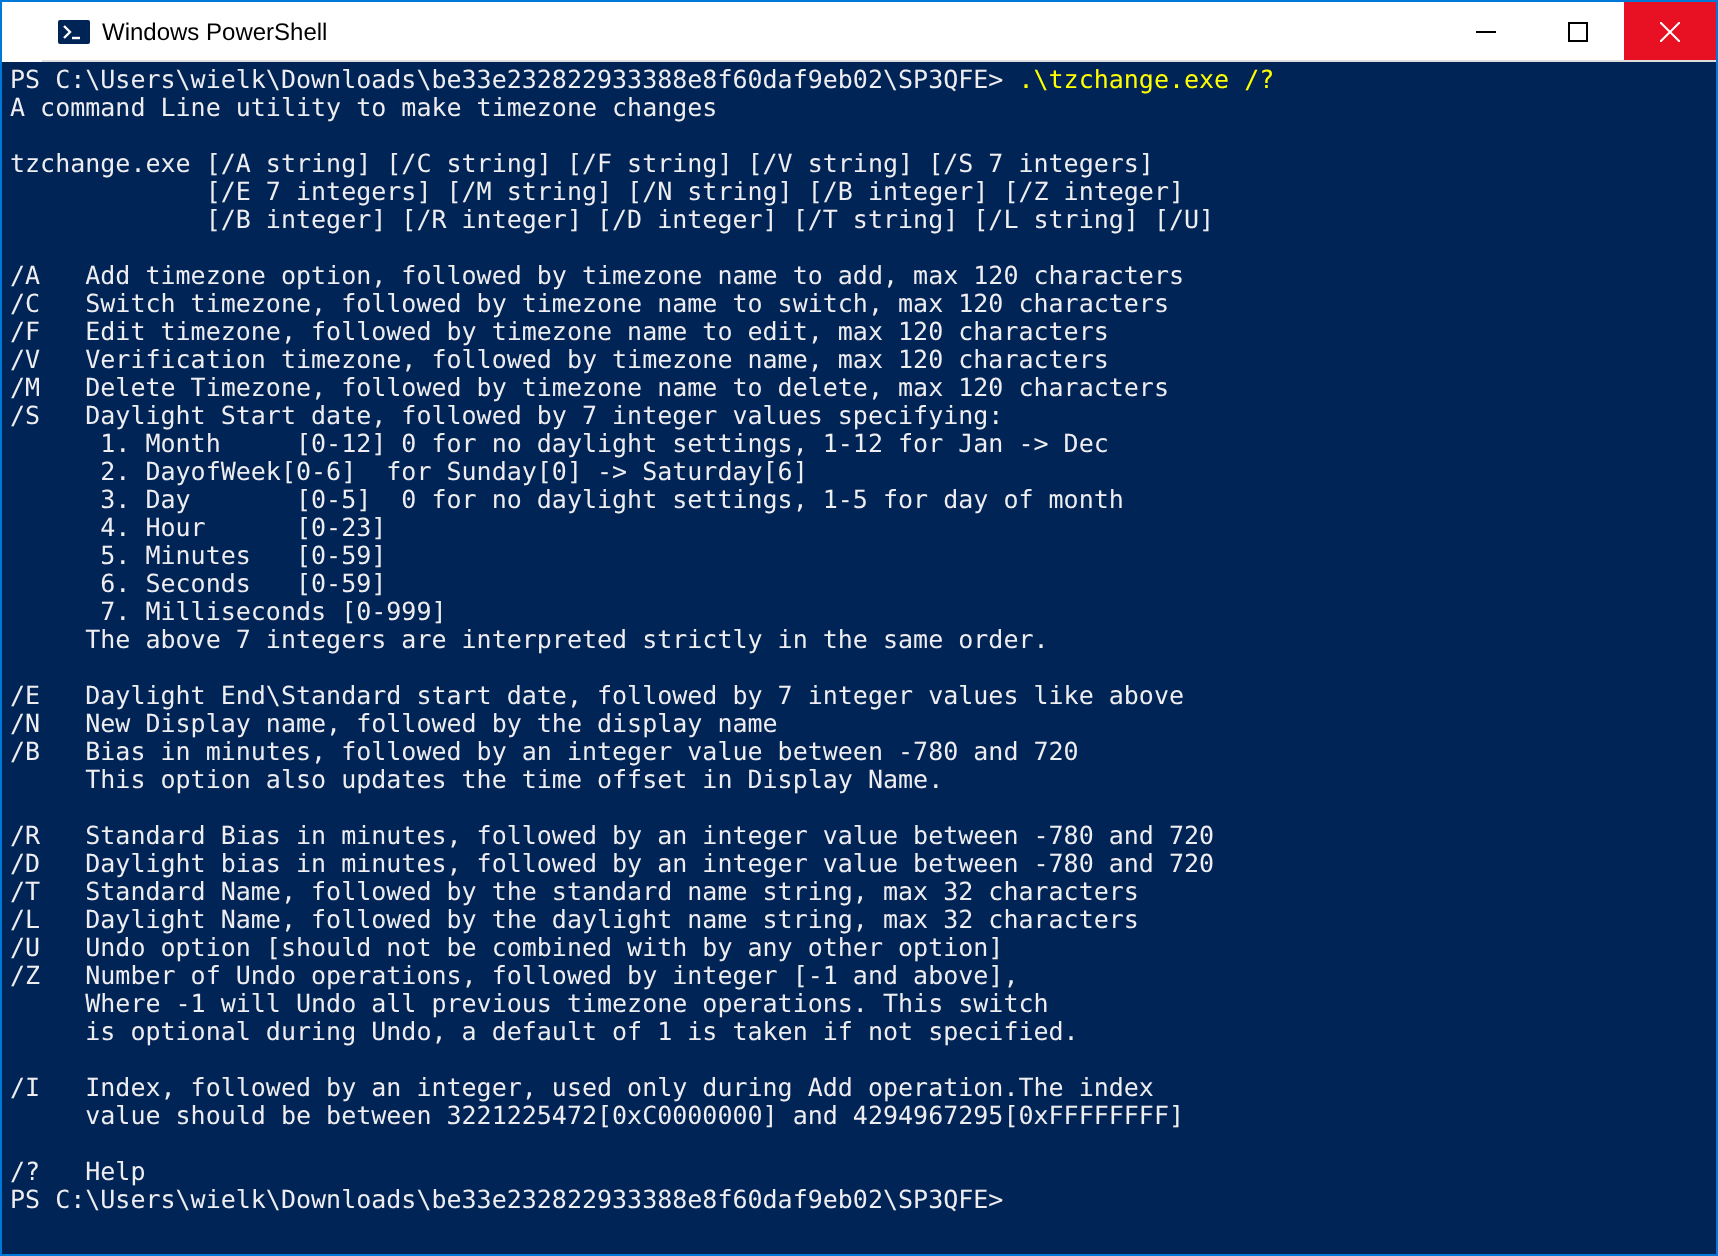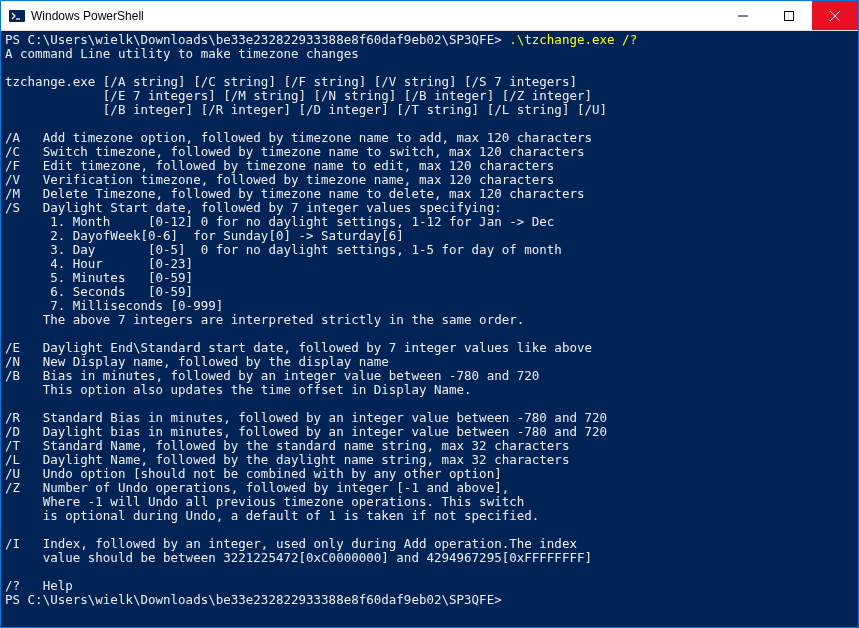--- a/index.html
+++ b/index.html
@@ -22,20 +22,21 @@
       display: flex;
       flex-direction: column;
     }
     .titlebar {
       height: 30px;
       background: #fff;
       display: flex;
       align-items: center;
       border-bottom: 1px solid #ddd;
       flex-shrink: 0;
+      margin-left: 20px;
     }
     .title-icon {
       width: 16px;
       height: 16px;
       margin: 0 6px 0 8px;
       display: flex;
       align-items: center;
       justify-content: center;
     }
     .title-text {

